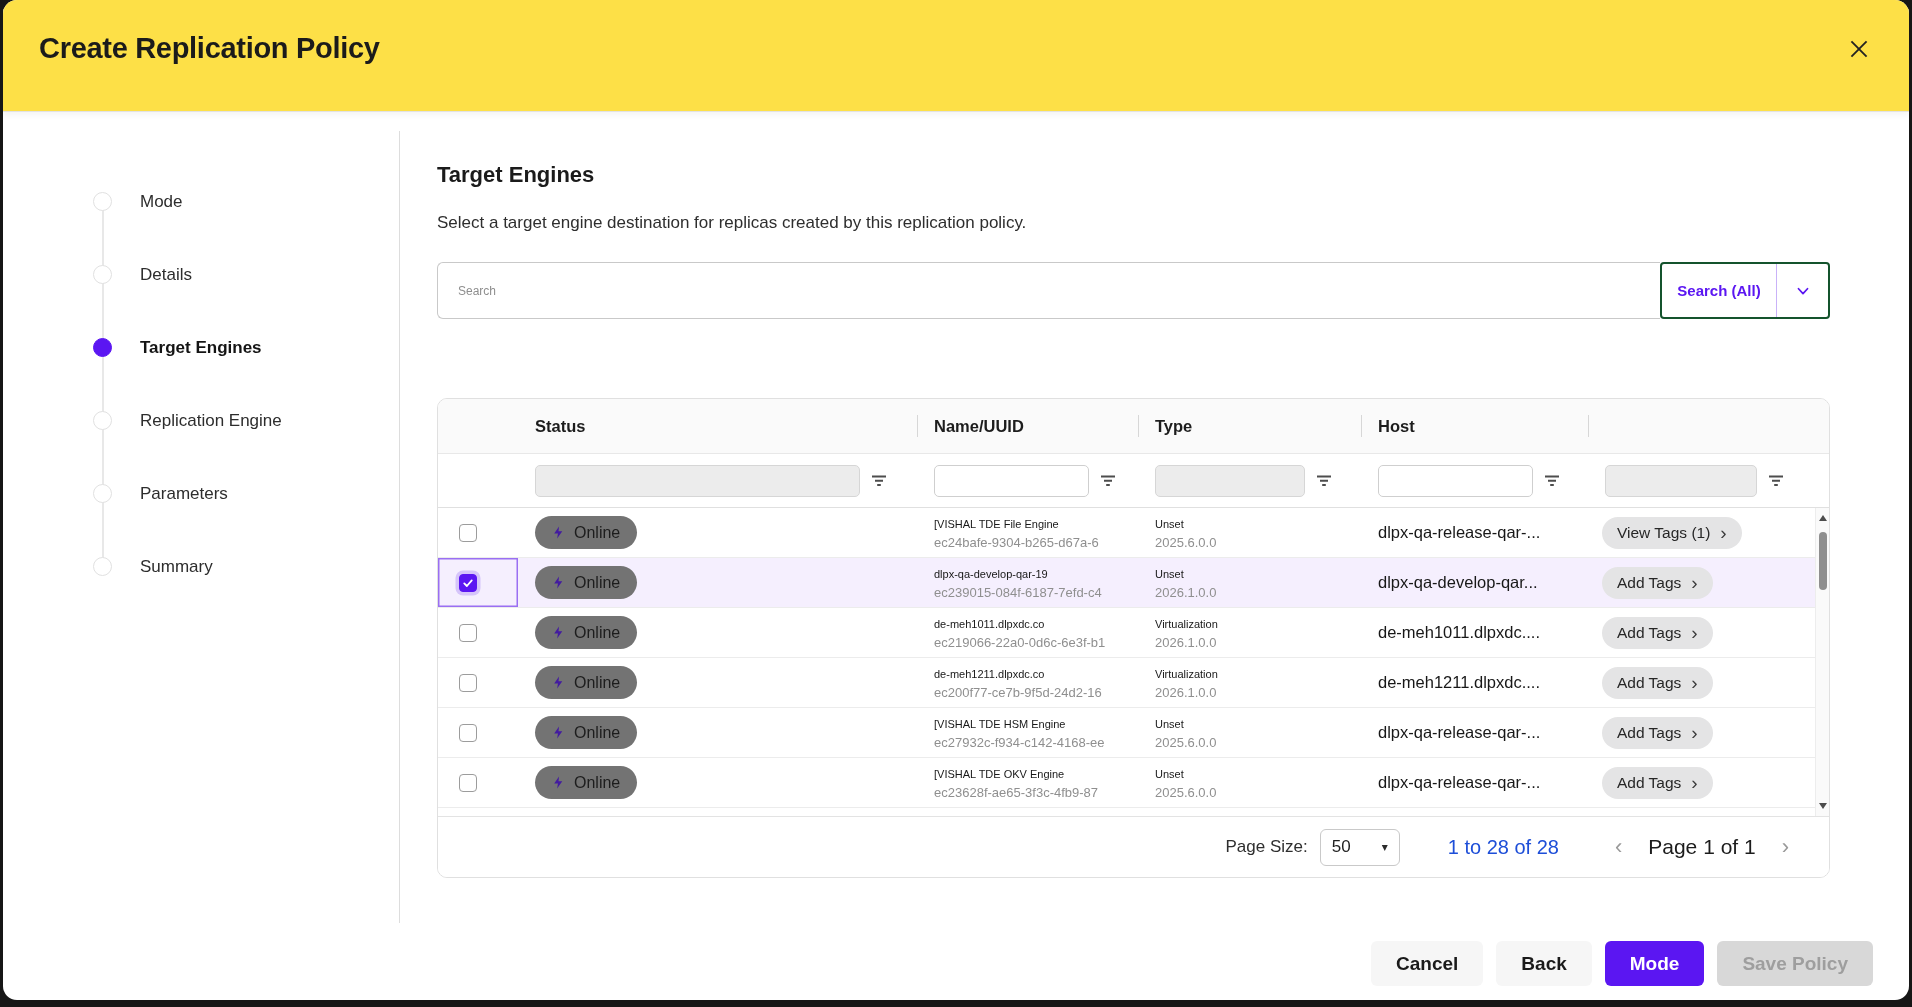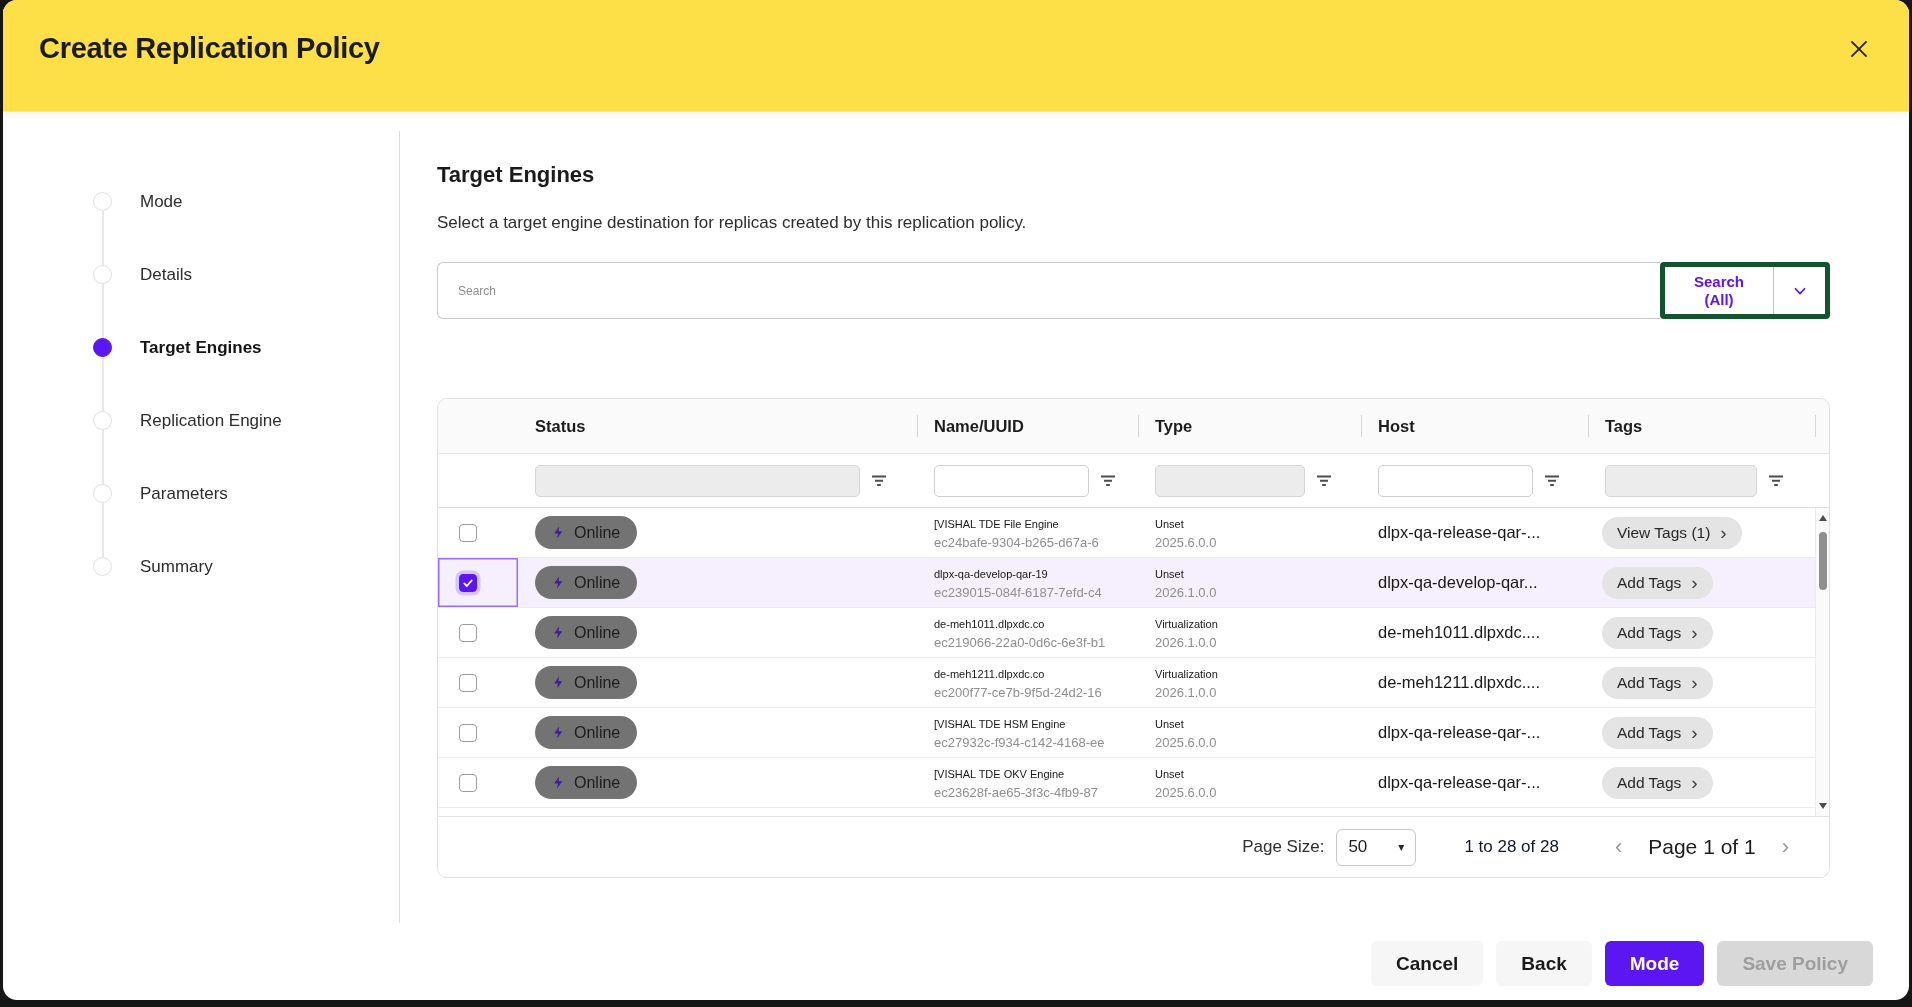--- a/index.html
+++ b/index.html
@@ -32,21 +32,21 @@
   
   .content { position:absolute; left:434px; top:0; width:1396px; }
   .page-title { margin-top:49px; font-size:22px; font-weight:700; color:#1b1b1b; line-height:30px; }
   .page-desc { margin-top:22px; font-size:17px; color:#2e2e2e; line-height:21px; }
 
   
   .search-row { margin-top:29px; width:1393px; height:57px; display:flex; }
   .search-input { flex:1; height:57px; border:1px solid #c9c9c9; border-right:none; border-radius:6px 0 0 6px;
                   padding:0 20px; font-size:12px; color:#1f1f1f; outline:none; font-family:inherit; }
   .search-input::placeholder { color:#8e8e8e; }
-  .search-btn-group { width:170px; height:57px; display:flex; border:5px solid #14532d; border-radius:4px; background:#fff; }
+  .search-btn-group { width:170px; height:57px; display:flex; border:2px solid #14532d; border-radius:4px; background:#fff; }
   .search-btn { flex:1; border:none; background:transparent; color:#5b16f2; font-weight:700; font-size:15px; line-height:18px; cursor:pointer; font-family:inherit; padding:0 14px; }
   .search-caret-btn { width:52px; border:none; border-left:1px solid #c9b2f8; background:transparent; cursor:pointer; display:flex; align-items:center; justify-content:center; }
 
   
   .table-card { margin-top:79px; width:1393px; border:1px solid #e0e0e0; border-radius:10px; overflow:hidden; background:#fff; }
   .tgrid { display:grid; grid-template-columns:80px 399px 221px 223px 227px 1fr 14px; }
 
   .thead { height:54px; background:#fafafa; align-items:center; }
   .th { font-size:16.5px; font-weight:700; color:#1d1d1d; padding-left:17px; position:relative; height:54px; display:flex; align-items:center; }
   .th.sep::before, .gut.sep::before { content:""; position:absolute; left:0; top:16px; height:22px; width:1px; background:#d7d7d7; }
@@ -90,21 +90,21 @@
   .tri-up { width:0; height:0; border-left:4.5px solid transparent; border-right:4.5px solid transparent; border-bottom:6px solid #4c4c4c; }
   .tri-down { width:0; height:0; border-left:4.5px solid transparent; border-right:4.5px solid transparent; border-top:6px solid #4c4c4c; }
   .sb-thumb { position:absolute; left:2.5px; top:24px; width:8px; height:58px; border-radius:5px; background:#8f8f8f; cursor:grab; }
 
   
   .pagination { height:61px; border-top:1px solid #e3e3e3; display:flex; align-items:center; justify-content:flex-end; padding-right:40px; background:#fff; }
   .psize-label { font-size:17px; color:#2e2e2e; }
   .pselect { margin-left:12px; width:80px; height:37px; border:1px solid #c9c9c9; border-radius:6px; display:flex; align-items:center; padding:0 11px; cursor:pointer; justify-content:space-between; }
   .pselect .val { font-size:17px; color:#1f1f1f; }
   .pselect .caret { font-size:12px; color:#2b2b2b; }
-  .prange { margin-left:48px; font-size:17px; color:#0f172a; font-weight:400; }
+  .prange { margin-left:48px; font-size:20px; color:#1d4ed8; font-weight:400; }
   .pchev { border:none; background:transparent; font-size:22px; color:#9a9a9a; cursor:pointer; line-height:1; font-family:inherit; }
   .pchev.prev { margin-left:56px; }
   .ppage { margin:0 26px; font-size:21px; color:#1c1c1c; }
 
   
   .footer { position:absolute; right:36px; bottom:14px; display:flex; gap:13px; }
   .btn { height:45px; border:none; border-radius:6px; font-size:19px; font-weight:700; cursor:pointer; font-family:inherit; }
   .btn-plain { background:#f6f6f6; color:#1a1a1a; padding:0 25px; }
   .btn-primary { background:#5b16f2; color:#fff; padding:0 25px; }
   .btn-disabled { background:#d8d8d8; color:#9e9e9e; padding:0 25px; cursor:default; }
@@ -174,21 +174,20 @@
       </div>
 
       <div class="table-card">
 
         <div class="tgrid thead">
           <div class="th"></div>
           <div class="th">Status</div>
           <div class="th sep">Name/UUID</div>
           <div class="th sep">Type</div>
           <div class="th sep">Host</div>
-          <div class="th sep">Tags</div>
           <div class="gut sep"></div>
         </div>
 
         <div class="tgrid tfilter">
           <div class="fcell"></div>
           <div class="fcell f-status">
             <input type="text" disabled="" style="">
             <span class="filter-icon">
               <svg width="16" height="13" viewBox="0 0 16 13">
                   <line x1="1" y1="2.5" x2="15" y2="2.5" stroke="#4d4d4d" stroke-width="2"></line>

